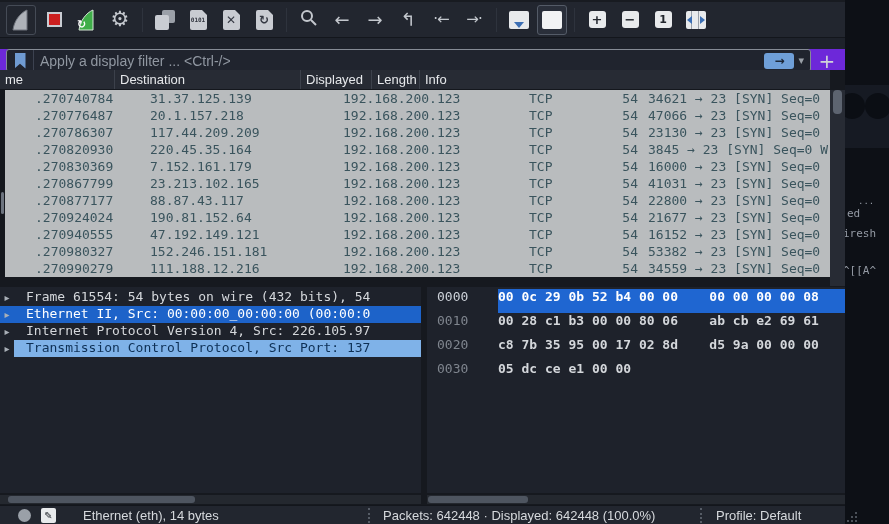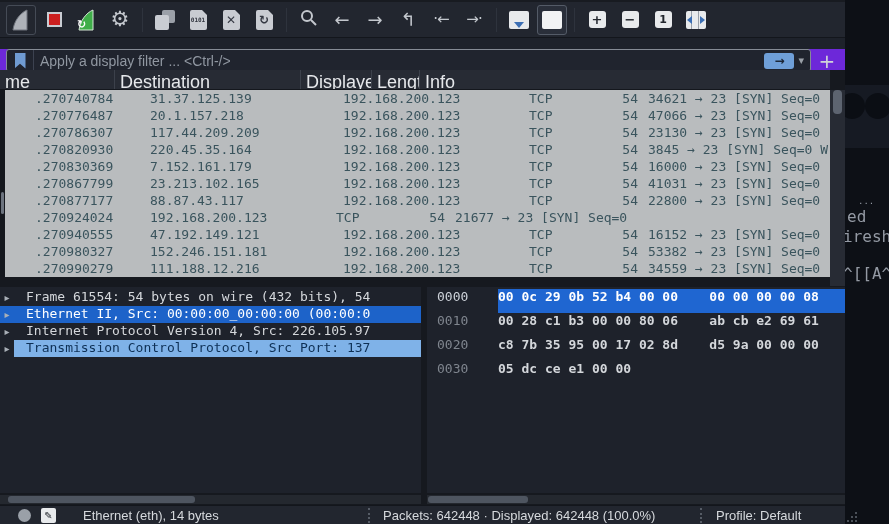--- a/index.html
+++ b/index.html
@@ -67,21 +67,21 @@
   .fapply { width:30px; height:16px; background:#6f9fd8; border-radius:3px; margin-right:4px;
             display:flex; align-items:center; justify-content:center; color:#1c2738; font-weight:bold;
             font-size:12px; font-family:"DejaVu Sans", sans-serif; }
   .fcaret { color:#9aa0a8; font-size:11px; margin-right:6px; font-family:"DejaVu Sans", sans-serif; }
   .fadd { width:24px; height:24px; display:flex; align-items:center; justify-content:center;
           color:#d0d3d8; font-size:20px; margin-left:4px; font-family:"DejaVu Sans", sans-serif; }
 
   
   .plist { position:absolute; left:0; top:70px; width:845px; height:217px; background:#16191f; }
   .phead { position:absolute; left:0; top:0; width:830px; height:20px; background:#272b34;
-           display:flex; color:#e6e8eb; font-size:18px; border-bottom:1px solid #14171d; }
+           display:flex; color:#e6e8eb; font-size:13px; border-bottom:1px solid #14171d; }
   .phead .hc { border-right:1px solid #3c414b; padding:2px 0 0 5px; white-space:nowrap; overflow:hidden; }
   .pbody { position:absolute; left:5px; top:20px; width:825px; height:187px; background:#b9bcbe;
            font-family:"DejaVu Sans Mono", monospace; font-size:13px; color:#3a545d; }
   .prow { display:flex; height:17px; line-height:17px; white-space:nowrap;padding-left:28px; }
   .pc { overflow:hidden; flex:0 0 auto; }
   .pc.time { width:110px; padding-left:2px; }
   .pc.src  { width:193px; padding-left:7px; }
   .pc.dst  { width:186px; padding-left:7px; }
   .pc.proto{ width:71px;  padding-left:7px; }
   .pc.len  { width:45px;  text-align:right; }
@@ -131,21 +131,21 @@
              display:flex; align-items:center; justify-content:center; color:#23272e; font-size:10px;
              font-family:"DejaVu Sans", sans-serif; flex:0 0 auto; }
   .sb-layer { margin-left:27px; white-space:nowrap; overflow:hidden; }
   .sb-mid { flex:0 0 auto; width:332px; border-left:2px dotted #565c66; padding-left:13px; white-space:nowrap; }
   .sb-right { flex:1; border-left:2px dotted #565c66; padding-left:14px; white-space:nowrap; }
 
   
   .term { position:absolute; left:845px; top:0; width:44px; height:524px; background:#0d1016; overflow:hidden; }
   .term-head { position:absolute; left:0; top:85px; width:44px; height:63px; background:#161a23; }
   .tcircle { position:absolute; top:8px; width:26px; height:26px; border-radius:50%; background:#0b0e14; }
-  .term-line { position:absolute; font-family:"DejaVu Sans Mono", monospace; font-size:16px; color:#949aa4; white-space:pre; }
+  .term-line { position:absolute; font-family:"DejaVu Sans Mono", monospace; font-size:11px; color:#949aa4; white-space:pre; }
   .grip { position:absolute; left:2px; top:512px; width:12px; height:10px; }
   .grip i { position:absolute; width:2px; height:2px; background:#4a5058; }
 </style>
 </head>
 <body>
 
 <div class="screen">
 
   <div class="term">
     <div class="term-head">
@@ -350,20 +350,21 @@
           <div class="prow">
             <span class="pc time">.270877177</span>
             <span class="pc src">88.87.43.117</span>
             <span class="pc dst">192.168.200.123</span>
             <span class="pc proto">TCP</span>
             <span class="pc len">54</span>
             <span class="pc info">22800 → 23 [SYN] Seq=0</span>
           </div>
           <div class="prow">
             <span class="pc time">.270924024</span>
+            <span class="pc src">190.81.152.64</span>
             <span class="pc dst">192.168.200.123</span>
             <span class="pc proto">TCP</span>
             <span class="pc len">54</span>
             <span class="pc info">21677 → 23 [SYN] Seq=0</span>
           </div>
           <div class="prow">
             <span class="pc time">.270940555</span>
             <span class="pc src">47.192.149.121</span>
             <span class="pc dst">192.168.200.123</span>
             <span class="pc proto">TCP</span>

